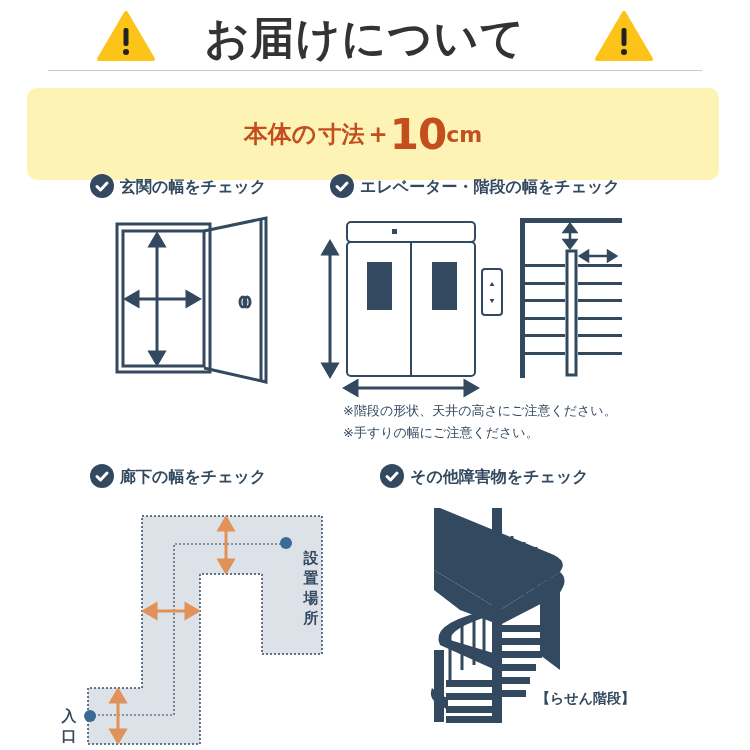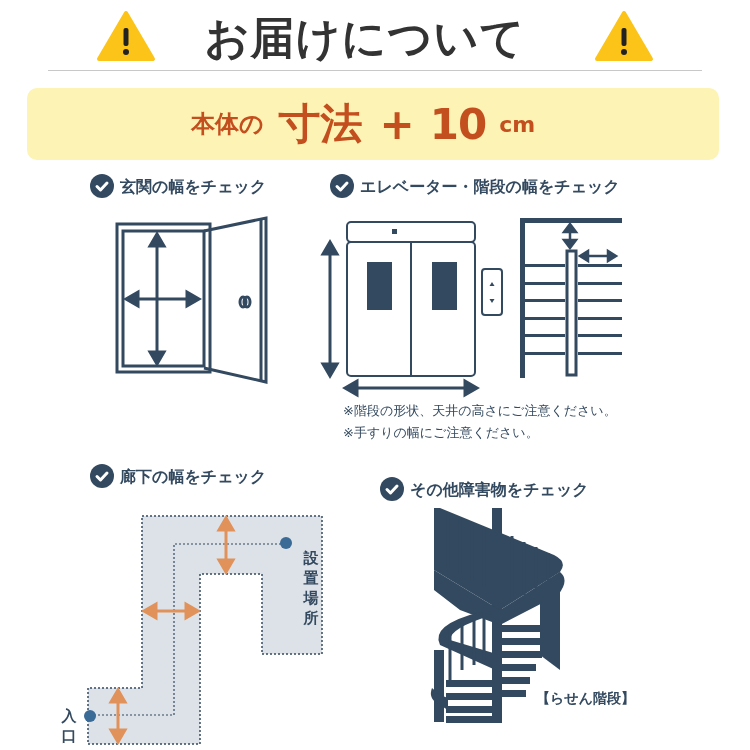--- a/index.html
+++ b/index.html
@@ -8,25 +8,25 @@
     font-family: "DejaVu Sans", "Liberation Sans", sans-serif; color: #33495f;
   }
   .abs { position: absolute; }
   .title {
     left: 0; width: 666px; top: 8px; text-align: center;
     font-size: 44px; font-weight: bold; color: #333333; letter-spacing: 1px; line-height: 60px; margin-left: 32px;
   }
   .warn { top: 10px; width: 60px; height: 52px; }
   .rule { left: 48px; top: 70px; width: 654px; height: 1px; background: #c8c8c8; }
   .banner {
-    left: 27px; top: 88px; width: 692px; height: 72px; background: #fdf3b4; border-radius: 10px;
-    display: flex; align-items: center; justify-content: center; color: #c34e1e; font-weight: bold; gap: 13px;
+    left: 27px; top: 88px; width: 692px; height: 92px; background: #fdf3b4; border-radius: 10px;
+    display: flex; align-items: center; justify-content: center; color: #c34e1e; font-weight: bold;
   }
   .banner .s { font-size: 24px; }
-  .banner .l { font-size: 42px; margin: 0 2px; }
+  .banner .l { font-size: 23px; margin: 0 2px; }
   .banner .xl { font-size: 42px; letter-spacing: -1px; }
   .banner .cm { font-size: 22px; margin-right: 20px; }
   .check { display: flex; align-items: flex-end; font-size: 16px; font-weight: bold; color: #33495f; }
   .check .ico { width: 24px; height: 24px; margin-right: 6px; }
   .note { font-size: 13px; color: #33495f; line-height: 22px; }
   .vlabel { font-size: 15px; font-weight: bold; color: #33495f; line-height: 20px; width: 18px; text-align: center; }
   .caption { font-size: 14px; font-weight: bold; color: #33495f; }
 </style>
 </head>
 <body>
@@ -139,21 +139,21 @@
 <div class="abs note" style="left:343px; top:400px">※階段の形状、天井の高さにご注意ください。</div>
 <div class="abs note" style="left:343px; top:422px">※手すりの幅にご注意ください。</div>
 
 <div class="abs check" style="left:90px; top:464px">
   <svg class="ico" viewBox="0 0 24 24">
       <circle cx="12" cy="12" r="12" fill="#33495f"></circle>
       <path d="M7 12.5 L10.5 16 L17 9" stroke="#fff" stroke-width="3" fill="none" stroke-linecap="round" stroke-linejoin="round"></path>
     </svg>
   <span>廊下の幅をチェック</span>
 </div>
-<div class="abs check" style="left:380px; top:477px">
+<div class="abs check" style="left:380px; top:464px">
   <svg class="ico" viewBox="0 0 24 24">
       <circle cx="12" cy="12" r="12" fill="#33495f"></circle>
       <path d="M7 12.5 L10.5 16 L17 9" stroke="#fff" stroke-width="3" fill="none" stroke-linecap="round" stroke-linejoin="round"></path>
     </svg>
   <span>その他障害物をチェック</span>
 </div>
 
 <svg class="abs" style="left:50px; top:500px" width="290" height="250" viewBox="0 0 290 250">
   <path d="M92 16 L272 16 L272 154 L212 154 L212 74 L150 74 L150 244 L38 244 L38 188 L92 188 Z" fill="#dde2e8" stroke="#33495f" stroke-width="1.5" stroke-dasharray="2 2"></path>
   <path d="M40 215 L124 215 L124 44 L235 44" fill="none" stroke="#33495f" stroke-width="1.2" stroke-dasharray="2 2"></path>

